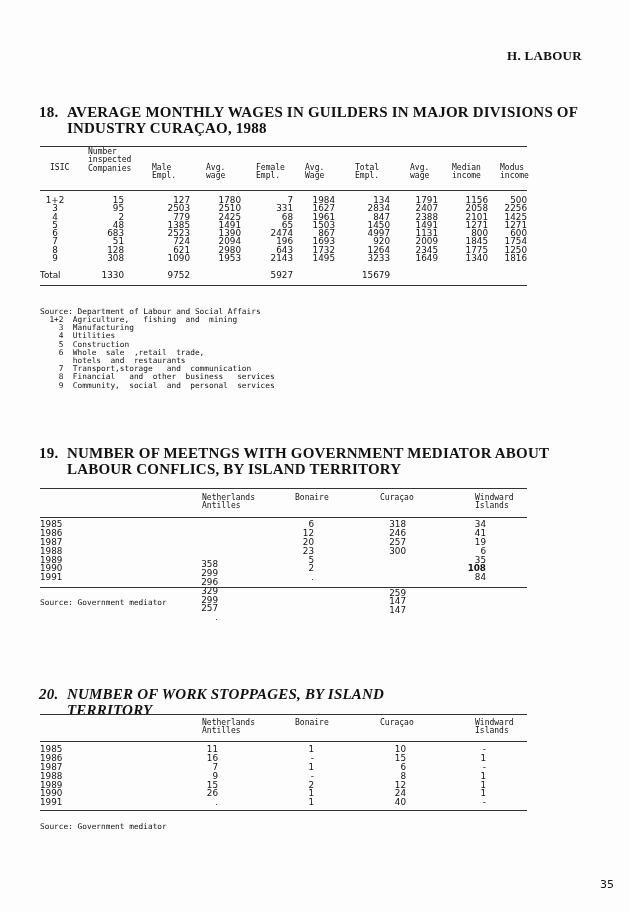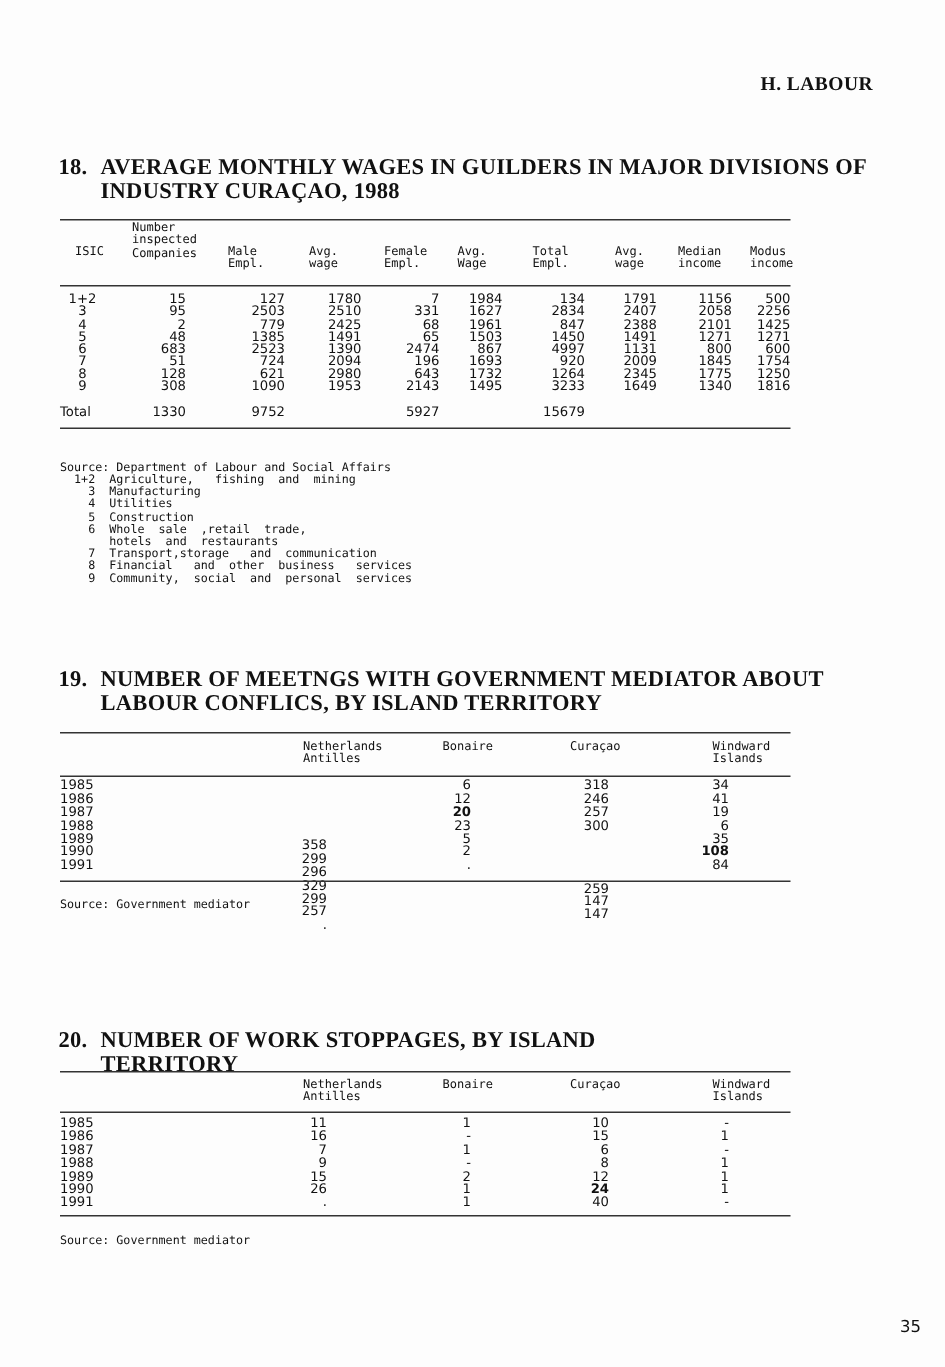--- a/index.html
+++ b/index.html
@@ -217,21 +217,21 @@
       <div style="height:8.9px;">299</div>
       <div style="height:8.9px;">296</div>
       <div style="height:8.9px;">329</div>
       <div style="height:8.9px;">299</div>
       <div style="height:8.9px;">257</div>
       <div style="height:8.9px;">.</div>
     </div>
     <div class="col r" style="left:290px; top:520px; width:24px; line-height:8.9px;">
       <div style="height:8.9px;">6</div>
       <div style="height:8.9px;">12</div>
-      <div style="height:8.9px;font-weight:bold;">20</div>
+      <div style="height:8.9px;">20</div>
       <div style="height:8.9px;">23</div>
       <div style="height:8.9px;">5</div>
       <div style="height:8.9px;">2</div>
       <div style="height:8.9px;">.</div>
     </div>
     <div class="col r" style="left:380px; top:520px; width:26px; line-height:8.9px;">
       <div style="height:8.9px;">318</div>
       <div style="height:8.9px;">246</div>
       <div style="height:8.9px;">257</div>
       <div style="height:8.9px;">300</div>
@@ -245,21 +245,21 @@
       <div style="height:8.9px;">19</div>
       <div style="height:8.9px;">6</div>
       <div style="height:8.9px;">35</div>
       <div style="height:8.9px;font-weight:bold;">108</div>
       <div style="height:8.9px;">84</div>
     </div>
   </div>
 <div class="rule" style="left:40px; width:487px; top:587px;"></div>
 <div class="src" style="left:40px; top:598px;">Source:   Government   mediator</div>
 
-<div class="title" style="top:686px;">
+<div class="title" style="top:686px;font-style:italic;">
   <span class="num">20.</span><span>NUMBER  OF  WORK  STOPPAGES,  BY  ISLAND</span>
   <span class="cont">TERRITORY</span>
 </div>
 
 <div class="rule" style="left:40px; width:487px; top:714px;"></div>
 <div id="t20-headers">
     <div class="hdr" style="left:202px; top:719px;">Netherlands
 Antilles</div>
     <div class="hdr" style="left:295px; top:719px;">Bonaire</div>
     <div class="hdr" style="left:380px; top:719px;">Curaçao</div>
@@ -294,21 +294,21 @@
       <div style="height:8.9px;">2</div>
       <div style="height:8.9px;">1</div>
       <div style="height:8.9px;">1</div>
     </div>
     <div class="col r" style="left:380px; top:745px; width:26px; line-height:8.9px;">
       <div style="height:8.9px;">10</div>
       <div style="height:8.9px;">15</div>
       <div style="height:8.9px;">6</div>
       <div style="height:8.9px;">8</div>
       <div style="height:8.9px;">12</div>
-      <div style="height:8.9px;font-weight:bold;">24</div>
+      <div style="height:8.9px;">24</div>
       <div style="height:8.9px;">40</div>
     </div>
     <div class="col r" style="left:460px; top:745px; width:26px; line-height:8.9px;">
       <div style="height:8.9px;">-</div>
       <div style="height:8.9px;">1</div>
       <div style="height:8.9px;">-</div>
       <div style="height:8.9px;">1</div>
       <div style="height:8.9px;">1</div>
       <div style="height:8.9px;">1</div>
       <div style="height:8.9px;">-</div>

